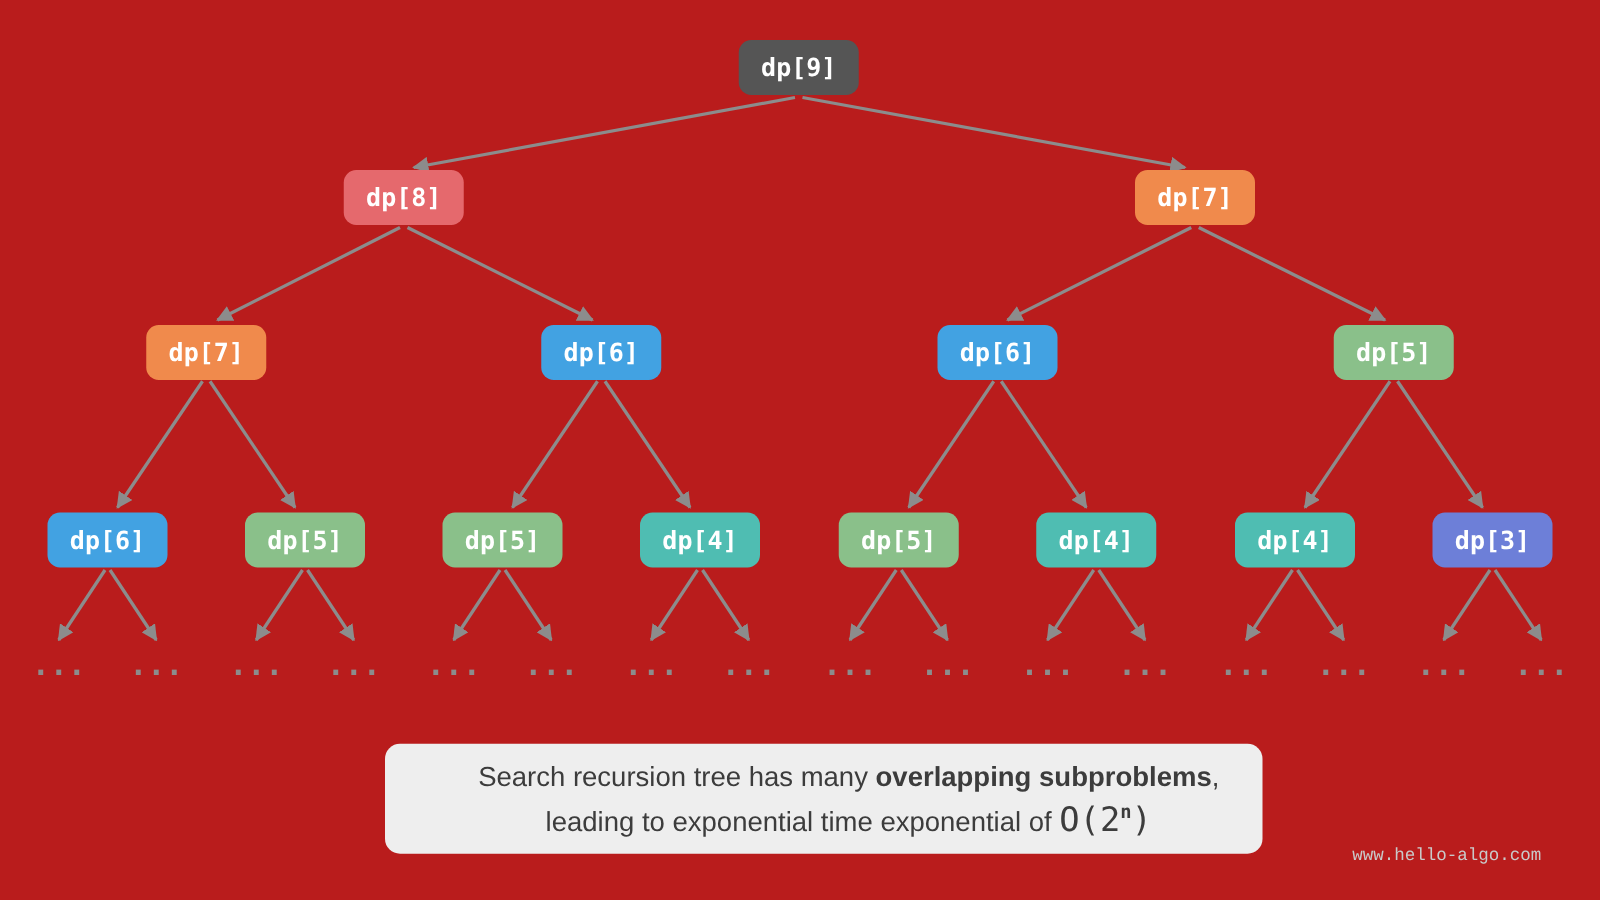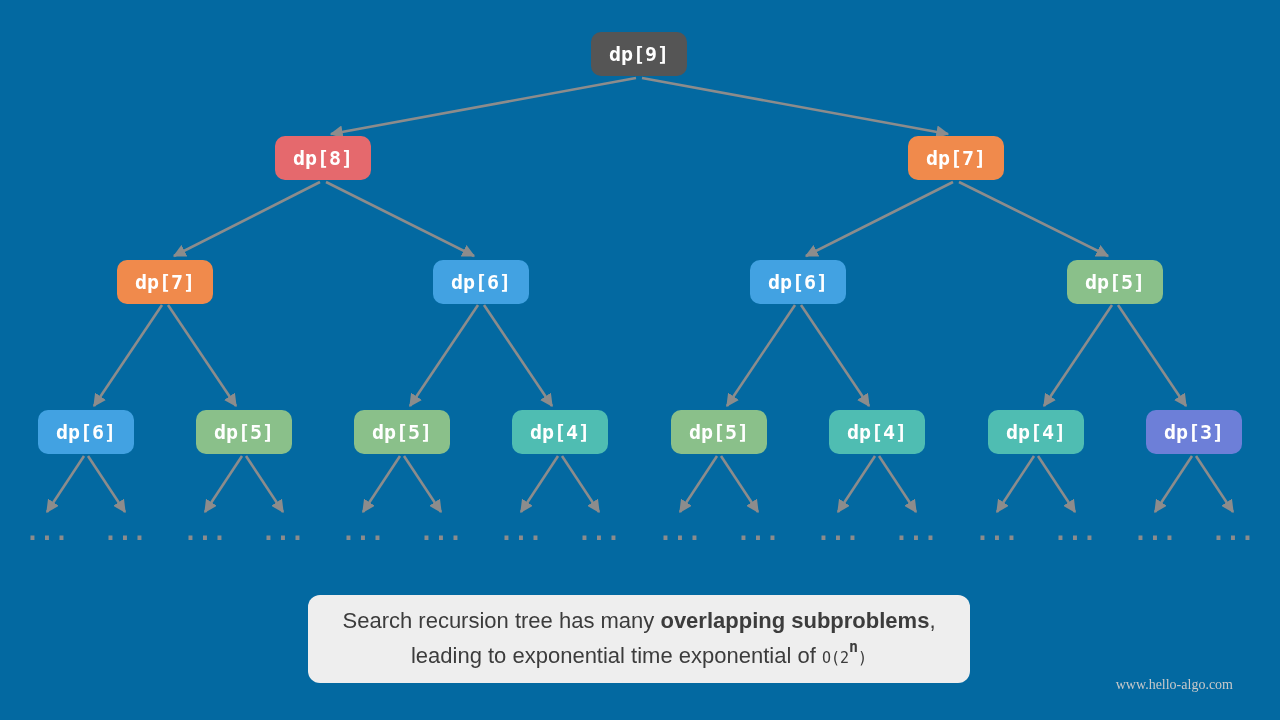--- a/index.html
+++ b/index.html
@@ -1,20 +1,20 @@
 <!DOCTYPE html>
 <html><head>
 <meta charset="utf-8">
 <style>
   html, body { margin: 0; padding: 0; background: #ffffff; }
   .stage {
     position: relative;
     width: 1280px;
     height: 720px;
-    background: #0369a1;
+    background: #b91c1c;
     overflow: hidden;
     font-family: "Liberation Sans", sans-serif;
   }
   svg.tree { position: absolute; left: 0; top: 0; }
   .edge-lines line { stroke-width: 2.6; fill: none; }
   .node-box { stroke: none; }
   .node-label {
     font-family: "DejaVu Sans Mono", monospace;
     font-weight: bold;
     font-size: 20px;
@@ -36,38 +36,39 @@
     background: #eeeeee;
     border-radius: 12px;
     color: #3c3c3c;
     font-size: 22px;
     line-height: 35px;
     display: flex;
     flex-direction: column;
     align-items: center;
     justify-content: center;
     text-align: right;
+    padding-left: 40px;
   }
   .caption .mono {
     font-family: "DejaVu Sans Mono", monospace;
-    font-size: 15px;
+    font-size: 27px;
   }
   .caption sup.exp {
     font-family: "DejaVu Sans Mono", monospace;
     font-weight: bold;
     font-size: 15px;
     position: relative;
     top: -2px;
     line-height: 0;
   }
   .watermark {
     position: absolute;
     right: 47px;
     top: 677px;
-    font-family: Liberation Serif, serif;
+    font-family: Liberation Mono, monospace;
     font-size: 14px;
     color: #c9c9c9;
   }
 </style>
 </head>
 <body>
 
 <div class="stage">
 
   <svg class="tree" width="1280" height="720" viewBox="0 0 1280 720">

